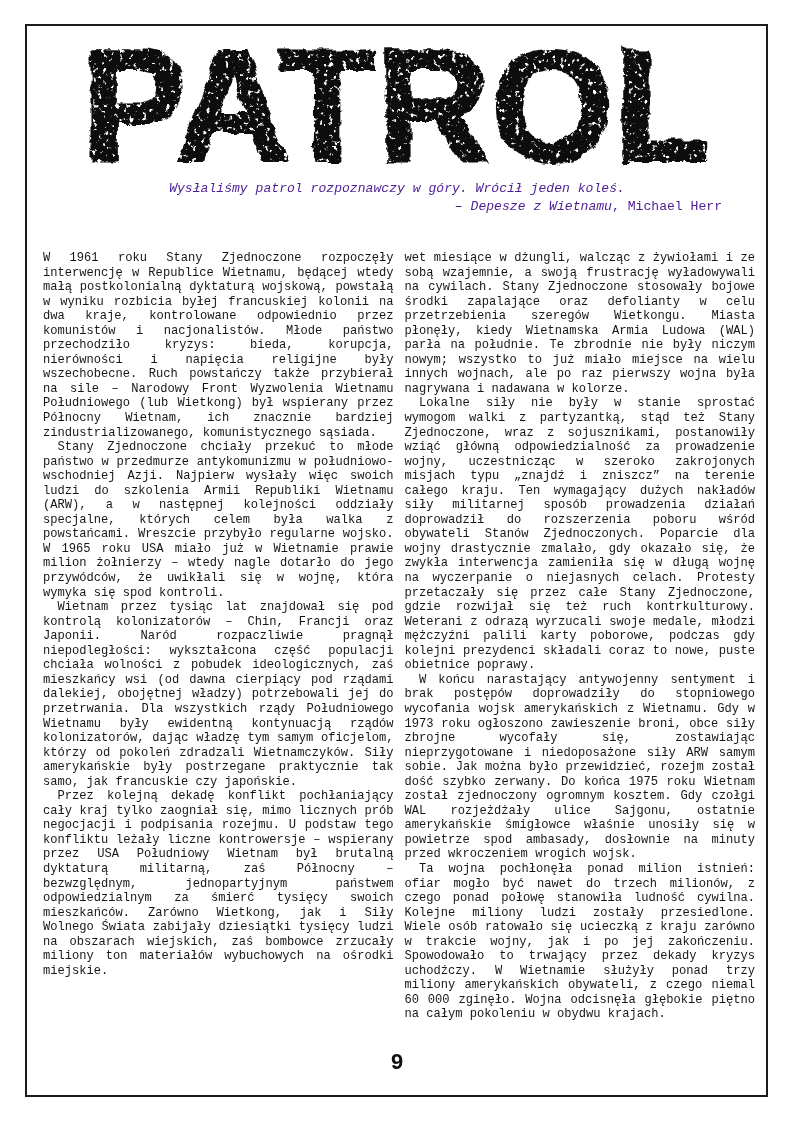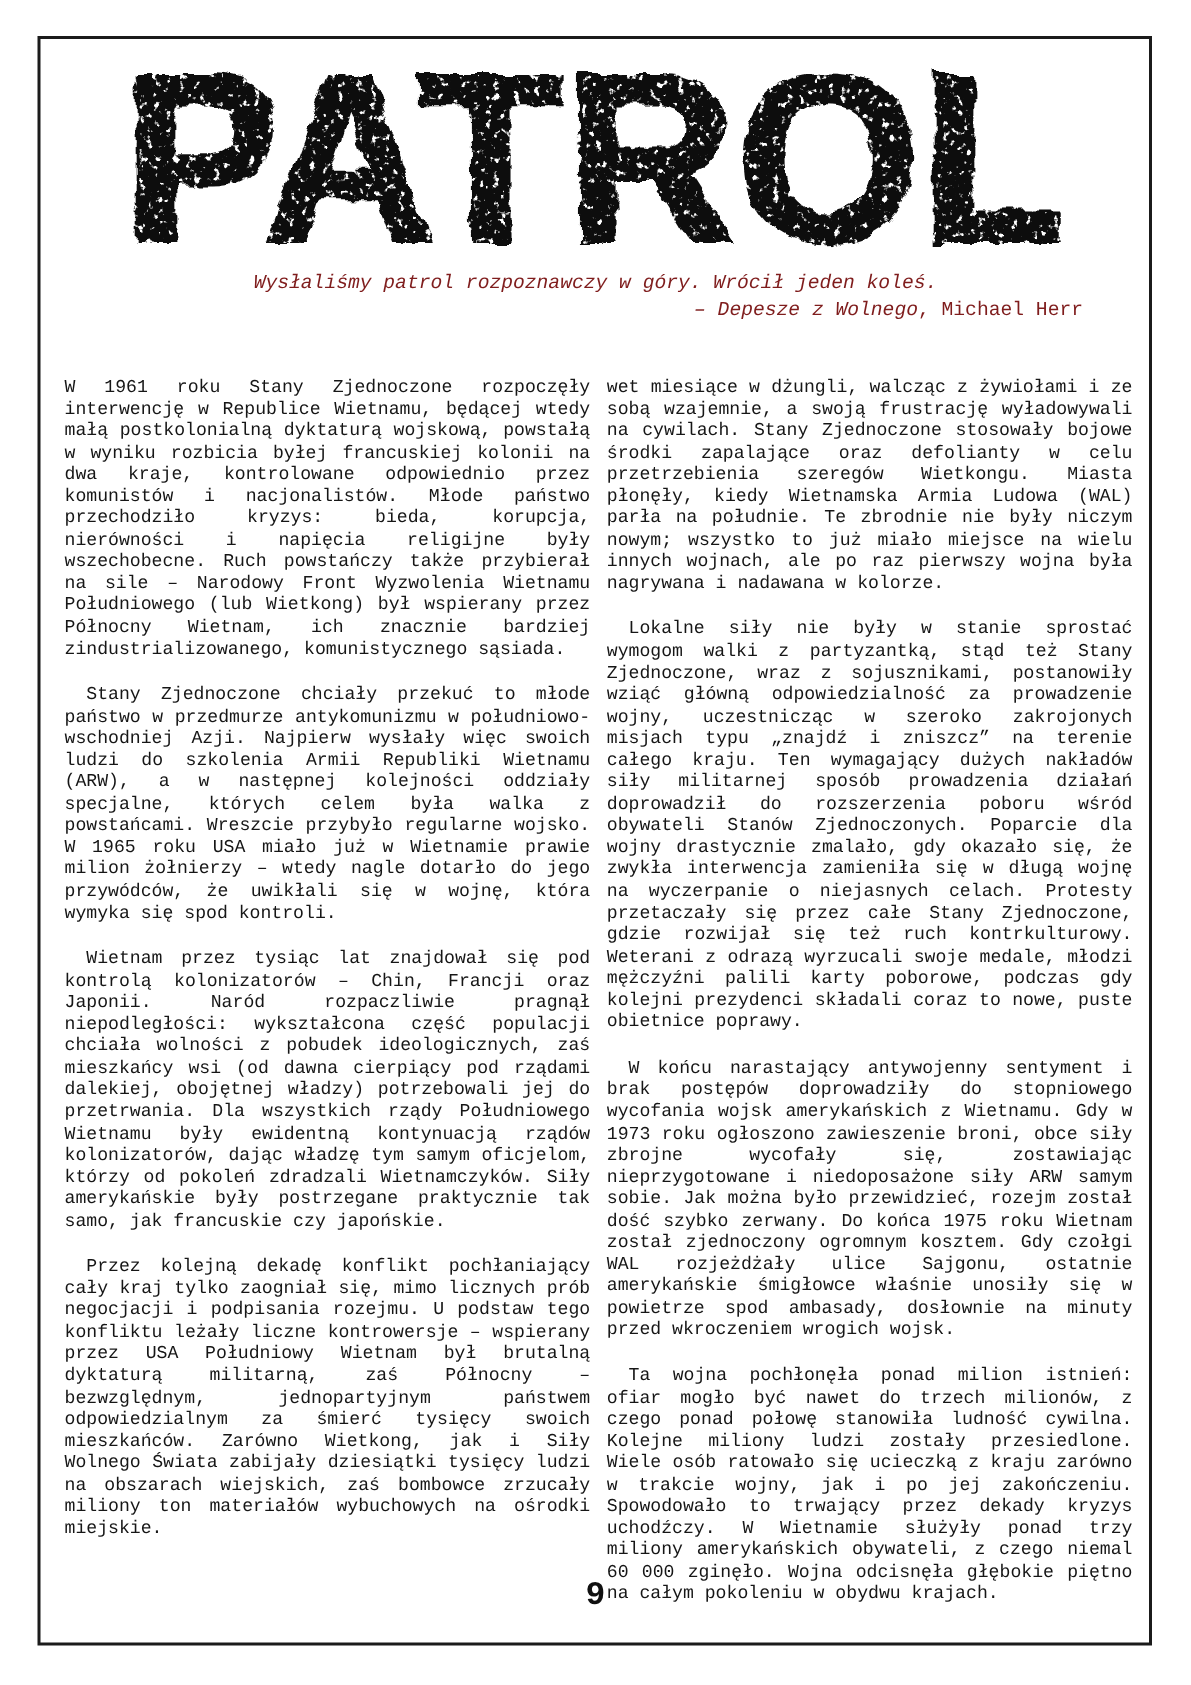--- a/index.html
+++ b/index.html
@@ -37,21 +37,21 @@
   .epigraph {
     position: absolute;
     left: 0;
     top: 180px;
     width: 794px;
     box-sizing: border-box;
     text-align: center;
     font-style: italic;
     font-size: 13.1px;
     line-height: 17.5px;
-    color: #7f1d1d;
+    color: #4c1d95;
   }
   .epigraph .attribution {
     text-align: right;
     padding-right: 72px;
   }
   .epigraph .author {
     font-style: normal;
   }
   .columns {
     position: absolute;
@@ -68,21 +68,20 @@
     line-height: 14.55px;
     color: #161616;
     hyphens: auto;
     -webkit-hyphens: auto;
   }
   .col p {
     margin: 0;
   }
   .col p.indent {
     text-indent: 2ch;
-    margin-top: 16px;
   }
   .page-number {
     position: absolute;
     left: 0;
     right: 0;
     top: 1051px;
     text-align: center;
     font-weight: bold;
     font-size: 22px;
     color: #101010;
@@ -103,21 +102,21 @@
         <feColorMatrix in="spots" type="matrix" values="0 0 0 0 0  0 0 0 0 0  0 0 0 0 0  0 0 0 9 -5.6" result="spotmask"></feColorMatrix>
         <feComposite in="disp" in2="spotmask" operator="out"></feComposite>
       </filter>
     </defs>
     <text x="327" y="124" text-anchor="middle" font-family="Liberation Sans, sans-serif" font-weight="bold" font-size="158" letter-spacing="2" textLength="630" lengthAdjust="spacingAndGlyphs" fill="#0d0d0d" stroke="#0d0d0d" stroke-width="4" filter="url(#grunge)">PATROL</text>
   </svg>
 </div>
 
 <div class="epigraph">
   <div>Wysłaliśmy patrol rozpoznawczy w góry. Wrócił jeden koleś.</div>
-  <div class="attribution"><span>– Depesze z Wolnego</span><span class="author">, Michael Herr</span></div>
+  <div class="attribution"><span>– Depesze z Wietnamu</span><span class="author">, Michael Herr</span></div>
 </div>
 
 <div class="columns">
   <div class="col" lang="pl">
     <p>W 1961 roku Stany Zjednoczone rozpoczęły interwencję w Republice Wietnamu, będącej wtedy małą postkolonialną dyktaturą wojskową, powstałą w wyniku rozbicia byłej francuskiej kolonii na dwa kraje, kontrolowane odpowiednio przez komunistów i nacjonalistów. Młode państwo przechodziło kryzys: bieda, korupcja, nierówności i napięcia religijne były wszechobecne. Ruch powstańczy także przybierał na sile – Narodowy Front Wyzwolenia Wietnamu Południowego (lub Wietkong) był wspierany przez Północny Wietnam, ich znacznie bardziej zindustrializowanego, komunistycznego sąsiada.</p>
     <p class="indent">Stany Zjednoczone chciały przekuć to młode państwo w przedmurze antykomunizmu w południowo-wschodniej Azji. Najpierw wysłały więc swoich ludzi do szkolenia Armii Republiki Wietnamu (ARW), a w następnej kolejności oddziały specjalne, których celem była walka z powstańcami. Wreszcie przybyło regularne wojsko. W 1965 roku USA miało już w Wietnamie prawie milion żołnierzy – wtedy nagle dotarło do jego przywódców, że uwikłali się w wojnę, która wymyka się spod kontroli.</p>
     <p class="indent">Wietnam przez tysiąc lat znajdował się pod kontrolą kolonizatorów – Chin, Francji oraz Japonii. Naród rozpaczliwie pragnął niepodległości: wykształcona część populacji chciała wolności z pobudek ideologicznych, zaś mieszkańcy wsi (od dawna cierpiący pod rządami dalekiej, obojętnej władzy) potrzebowali jej do przetrwania. Dla wszystkich rządy Południowego Wietnamu były ewidentną kontynuacją rządów kolonizatorów, dając władzę tym samym oficjelom, którzy od pokoleń zdradzali Wietnamczyków. Siły amerykańskie były postrzegane praktycznie tak samo, jak francuskie czy japońskie.</p>
     <p class="indent">Przez kolejną dekadę konflikt pochłaniający cały kraj tylko zaogniał się, mimo licznych prób negocjacji i podpisania rozejmu. U podstaw tego konfliktu leżały liczne kontrowersje – wspierany przez USA Południowy Wietnam był brutalną dyktaturą militarną, zaś Północny – bezwzględnym, jednopartyjnym państwem odpowiedzialnym za śmierć tysięcy swoich mieszkańców. Zarówno Wietkong, jak i Siły Wolnego Świata zabijały dziesiątki tysięcy ludzi na obszarach wiejskich, zaś bombowce zrzucały miliony ton materiałów wybuchowych na ośrodki miejskie.</p>
   </div>
   <div class="col" lang="pl">

